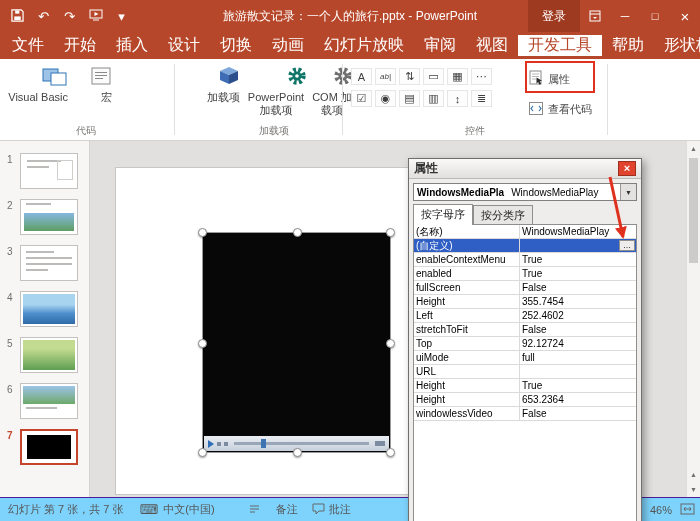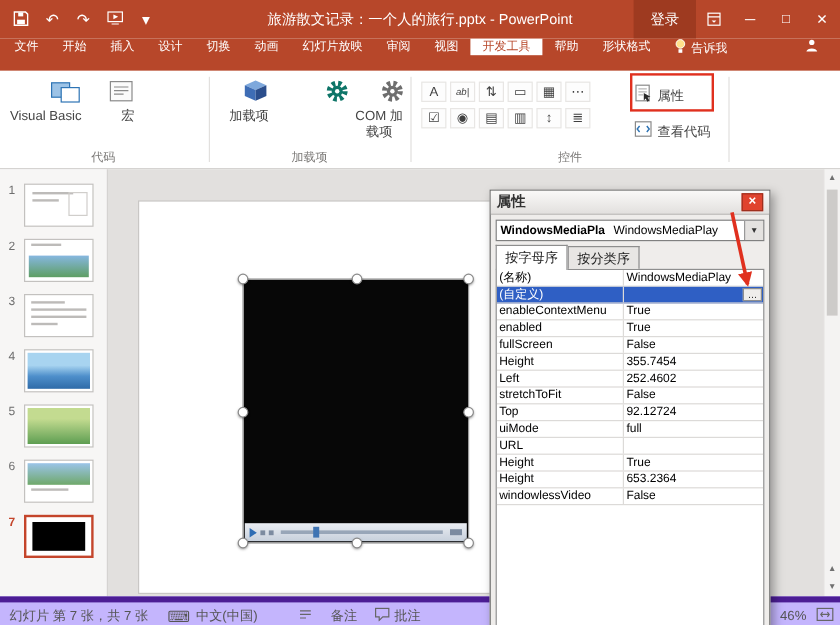--- a/index.html
+++ b/index.html
@@ -11,21 +11,21 @@
   .qat{display:flex;align-items:center;gap:11px;padding-left:10px;font-size:13px;position:relative;z-index:2;}
   .qat .gi{width:15px;text-align:center;line-height:1;}
   .tb-title{position:absolute;left:0;right:0;top:0;height:32px;display:flex;align-items:center;justify-content:center;font-size:12px;color:#fff;pointer-events:none;z-index:1;}
   .tb-right{margin-left:auto;display:flex;align-items:center;height:100%;position:relative;z-index:2;}
   .signin{background:#9E3A20;height:100%;display:flex;align-items:center;padding:0 14px;font-size:12px;}
   .tb-btn{width:30px;height:100%;display:flex;align-items:center;justify-content:center;font-size:12px;}
   .tb-btn.close{font-size:15px;}
   .maxglyph{font-size:11px;}
 
   
-  .tabrow{height:27px;background:#B7472A;display:flex;align-items:flex-start;color:#fff;font-size:10px;padding-left:2px;}
+  .tabrow{height:27px;background:#B7472A;display:flex;align-items:center;color:#fff;font-size:16px;padding-left:2px;}
   .rtab{display:flex;align-items:center;padding:0 10px;white-space:nowrap;}
   .rtab.active{background:#fff;color:#B7472A;}
   .rtab.tellme{gap:4px;}
   .rtab.share{margin-left:auto;margin-right:8px;gap:4px;}
 
   
   .ribbon{position:relative;height:82px;background:#fff;border-bottom:1px solid #D5D3D1;}
   .rgroup{position:absolute;top:0;height:100%;}
   .glabel{position:absolute;bottom:2px;left:0;right:0;text-align:center;font-size:10px;color:#7A7876;}
   .vsep{position:absolute;top:5px;bottom:5px;width:1px;background:#E2E0DE;}
@@ -65,21 +65,21 @@
   .wmp-thumb{position:absolute;left:20%;top:-3px;width:5px;height:9px;background:#3F74B3;}
   .wmp-vol{width:10px;height:5px;background:#7C8BA0;}
 
   
   .vscroll{position:absolute;right:0;top:0;bottom:0;width:14px;background:#F4F3F2;border-left:1px solid #E0DEDC;}
   .vs-btn{height:15px;display:flex;align-items:center;justify-content:center;font-size:7px;color:#707070;}
   .vs-thumb{position:absolute;left:2px;top:17px;width:9px;height:105px;background:#CDCBC9;}
   .vs-bottom{position:absolute;left:0;right:0;bottom:0;}
 
   
-  .statusbar{position:absolute;left:0;bottom:0;width:700px;height:24px;background:#c4b5fd;border-top:5px solid #4c1d95;display:flex;align-items:flex-end;font-size:11px;color:#555;z-index:1;}
+  .statusbar{position:absolute;left:0;bottom:0;width:700px;height:24px;background:#7dd3fc;border-top:1px solid #4c1d95;display:flex;align-items:center;font-size:11px;color:#555;z-index:1;}
   .sb-slideinfo{padding-left:8px;white-space:nowrap;}
   .sb-lang{margin-left:16px;display:flex;align-items:center;gap:5px;white-space:nowrap;}
   .sb-kbd{font-size:13px;line-height:1;}
   .sb-notes{margin-left:34px;display:flex;align-items:center;gap:16px;}
   .sb-comments{margin-left:14px;display:flex;align-items:center;gap:4px;}
   .sb-right{margin-left:auto;display:flex;align-items:center;gap:8px;padding-right:5px;}
   .sb-zoomin{font-size:13px;color:#555;}
 
   
   .propwin{position:absolute;left:408px;top:158px;width:234px;height:400px;background:#EFEDEB;border:1px solid #6F6F6F;box-shadow:3px 3px 8px rgba(0,0,0,.35);z-index:5;}
@@ -197,39 +197,40 @@
               <path d="M5 6.5h12M5 9.5h12M5 12.5h8" stroke="#8A8A8A"></path>
             </svg>
         </span>
         <span>宏</span>
       </div>
       <div class="glabel">代码</div>
     </div>
 
     <div class="vsep" style="left:174px;"></div>
 
-    <div class="rgroup" style="left:176px;width:164px;">
+    <div class="rgroup" style="left:192px;width:164px;">
       <div class="bigbtn" style="left:4px;width:44px;">
         <span class="bicon">
           <svg width="22" height="22" viewBox="0 0 22 22">
               <path d="M11 2l9 4-9 4-9-4z" fill="#7EA8DC"></path>
               <path d="M2 6v9l9 4v-9z" fill="#3E6DB5"></path>
               <path d="M20 6v9l-9 4v-9z" fill="#2B4E8C"></path>
             </svg>
         </span>
         <span>加载项</span>
       </div>
       <div class="bigbtn" style="left:52px;width:64px;">
         <span class="bicon">
           <svg width="22" height="22" viewBox="0 0 24 24">
               <circle cx="12" cy="12" r="7" fill="none" stroke="#0E7568" stroke-width="5" stroke-dasharray="3 2.6"></circle>
               <circle cx="12" cy="12" r="5" fill="#0E7568"></circle>
               <circle cx="12" cy="12" r="2" fill="#fff"></circle>
             </svg>
         </span>
+        <span>PowerPoint 加载项</span>
       </div>
       <div class="bigbtn" style="left:118px;width:44px;">
         <span class="bicon">
           <svg width="22" height="22" viewBox="0 0 24 24">
               <circle cx="12" cy="12" r="7" fill="none" stroke="#6E6E6E" stroke-width="5" stroke-dasharray="3 2.6"></circle>
               <circle cx="12" cy="12" r="5" fill="#6E6E6E"></circle>
               <circle cx="12" cy="12" r="2" fill="#fff"></circle>
             </svg>
         </span>
         <span>COM 加载项</span>

